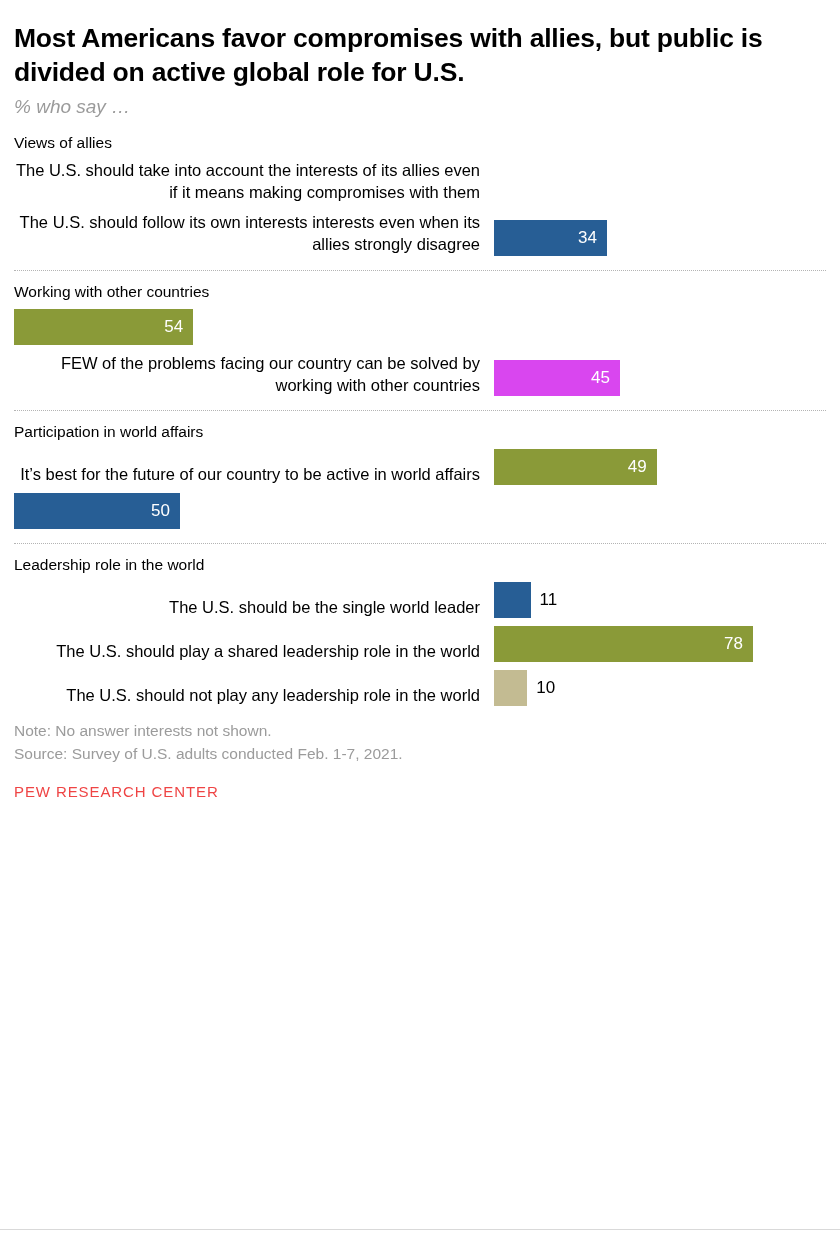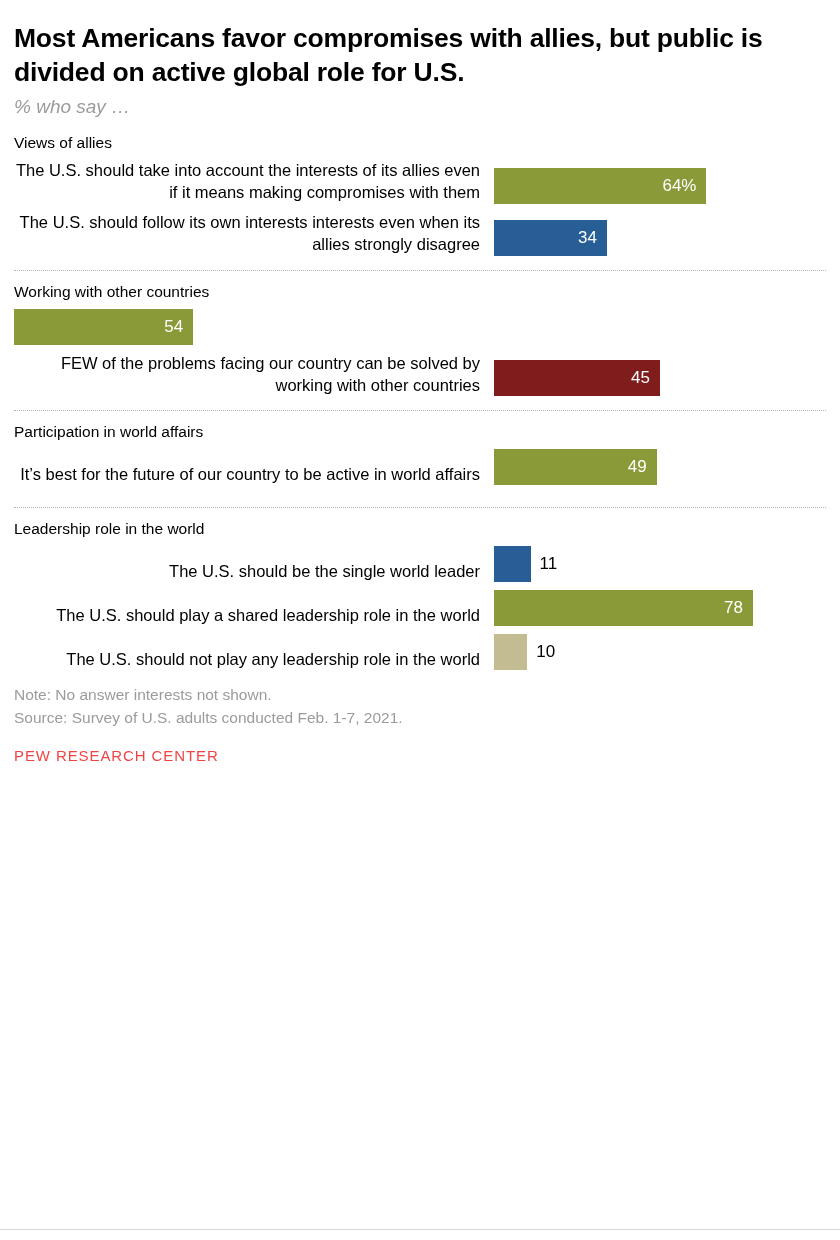--- a/index.html
+++ b/index.html
@@ -131,25 +131,20 @@
 
   <h1 class="title">Most Americans favor compromises with allies, but public is divided on active global role for U.S.</h1>
   <div class="subtitle">% who say …</div>
 
   <div id="groups">
       <div class="section sect-block">
         <div class="section-title">Views of allies</div>
         <div class="rows">
           <div class="row">
             <div class="row-label">The U.S. should take into account the interests of its allies even if it means making compromises with them</div>
-            <div class="bar-area">
-              <div class="bar inside" style="width: 212.48px; background: rgb(138, 154, 56);">
-                <span class="bar-value">64%</span>
-              </div>
-            </div>
           </div>
           <div class="row">
             <div class="row-label">The U.S. should follow its own interests interests even when its allies strongly disagree</div>
             <div class="bar-area">
               <div class="bar inside" style="width: 112.88px; background: rgb(39, 94, 149);">
                 <span class="bar-value">34</span>
               </div>
             </div>
           </div>
         </div>
@@ -161,40 +156,45 @@
           <div class="row">
             <div class="bar-area">
               <div class="bar inside" style="width: 179.28px; background: rgb(138, 154, 56);">
                 <span class="bar-value">54</span>
               </div>
             </div>
           </div>
           <div class="row">
             <div class="row-label">FEW of the problems facing our country can be solved by working with other countries</div>
             <div class="bar-area">
-              <div class="bar inside" style="width: 166px; background: #7f1d1d;">
+              <div class="bar inside" style="width: 126px; background: #d946ef;">
                 <span class="bar-value">45</span>
               </div>
             </div>
           </div>
         </div>
       </div>
       <div class="divider"></div>
       <div class="section sect-block">
         <div class="section-title">Participation in world affairs</div>
         <div class="rows">
           <div class="row">
             <div class="row-label">It’s best for the future of our country to be active in world affairs</div>
             <div class="bar-area">
               <div class="bar inside" style="width: 162.68px; background: rgb(138, 154, 56);">
                 <span class="bar-value">49</span>
               </div>
             </div>
           </div>
           <div class="row">
+            <div class="bar-area">
+              <div class="bar inside" style="width: 166px; background: rgb(39, 94, 149);">
+                <span class="bar-value">50</span>
+              </div>
+            </div>
           </div>
         </div>
       </div>
       <div class="divider"></div>
       <div class="section sect-block">
         <div class="section-title">Leadership role in the world</div>
         <div class="rows">
           <div class="row">
             <div class="row-label">The U.S. should be the single world leader</div>
             <div class="bar-area">

